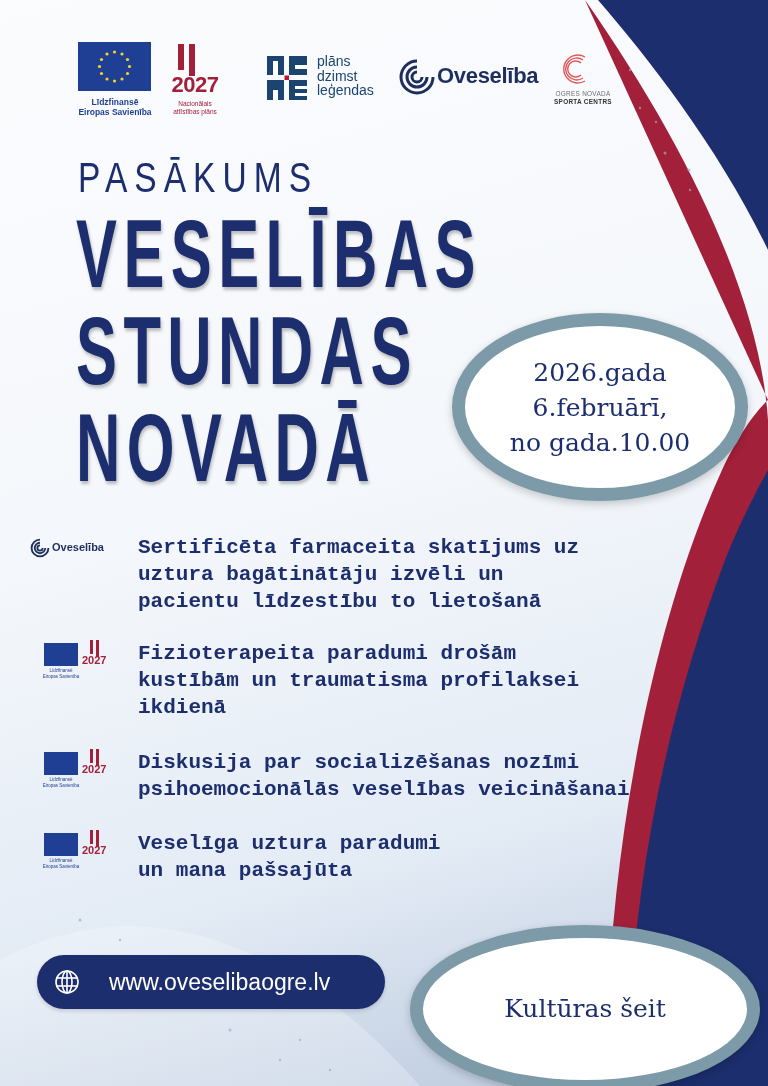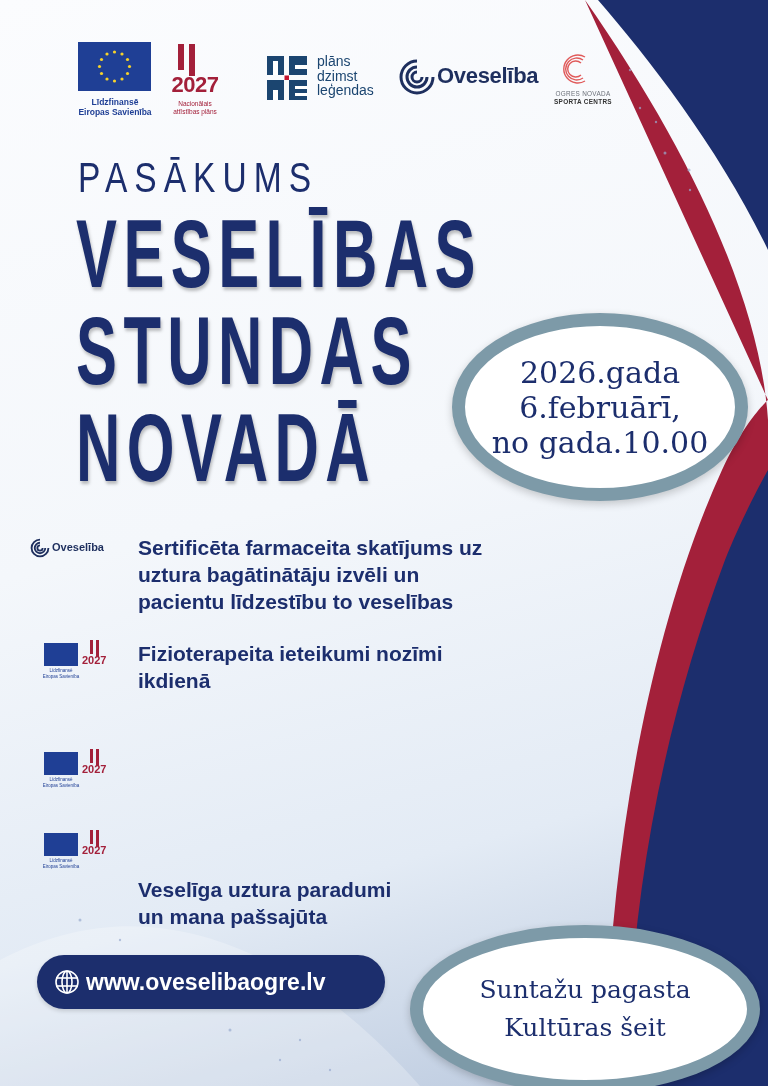--- a/index.html
+++ b/index.html
@@ -25,35 +25,35 @@
   .sport-logo { position:absolute; left:558px; top:52px; width:30px; height:34px; }
   .sport-text { position:absolute; left:548px; top:90px; width:70px; font-size:6.4px; line-height:8px; color:#6a6f78; text-align:center; font-family:"Liberation Sans", sans-serif; letter-spacing:0.3px; }
   .sport-text b { color:#333; }
 
   
   .eyebrow { position:absolute; left:78px; top:153px; font-size:43px; letter-spacing:9px; color:#1c2e6d; font-family:"Liberation Sans", sans-serif; transform:scaleX(0.78); transform-origin:left top; }
   .title { position:absolute; left:76px; top:205px; font-size:96px; line-height:97px; color:#1c2e6d; font-weight:bold; font-family:"Liberation Sans", sans-serif; letter-spacing:10px; transform:scaleX(0.64); transform-origin:left top; text-shadow:2px 3px 4px rgba(0,0,0,0.25); white-space:nowrap; }
 
   
   .oval { position:absolute; border:13px solid #7d9aa8; border-radius:50%; background:#fff; display:flex; align-items:center; justify-content:center; text-align:center; color:#1c2e6d; font-family:"DejaVu Serif", serif; box-shadow:0 3px 8px rgba(0,0,0,0.2); }
-  .oval-date { left:452px; top:313px; width:270px; height:162px; font-size:30px; line-height:35px; }
+  .oval-date { left:452px; top:313px; width:270px; height:162px; font-size:25px; line-height:35px; }
   .oval-place { left:410px; top:925px; width:324px; height:142px; font-size:25px; line-height:38px; }
 
   
   .agenda-item { position:absolute; left:0; width:620px; }
-  .agenda-text { position:absolute; left:138px; font-size:21px; line-height:27px; color:#1c2e6d; font-weight:bold; font-family:Liberation Sans, sans-serif; white-space:nowrap; }
+  .agenda-text { position:absolute; left:138px; font-size:21px; line-height:27px; color:#1c2e6d; font-weight:bold; font-family:Liberation Mono, monospace; white-space:nowrap; }
   .mini-ove { position:absolute; left:30px; top:14px; }
   .mini-eu { position:absolute; left:44px; top:0; width:34px; height:23px; background:#1f3f95; }
   .mini-eucap { position:absolute; left:40px; top:25px; width:42px; font-size:4.5px; line-height:5.5px; color:#1f3f95; text-align:center; font-family:"Liberation Sans", sans-serif; }
   .mini-np { position:absolute; left:82px; top:0; width:32px; }
 
   
   .url-pill { position:absolute; left:37px; top:955px; width:348px; height:54px; border-radius:27px; background:#1c2e6d; color:#fff; display:flex; align-items:center; box-shadow:0 2px 4px rgba(0,0,0,0.15); }
   .url-pill svg { margin-left:17px; }
-  .url-text { margin-left:6px; font-size:23px; font-family:"Liberation Sans", sans-serif;font-weight:bold; }
+  .url-text { margin-left:29px; font-size:23px; font-family:"Liberation Sans", sans-serif; }
 </style>
 </head>
 <body>
 
 <svg class="bg-svg" viewBox="0 0 768 1086">
   <path d="M585,0 C690,150 760,300 768,420 L768,1086 L606,1086 C605,900 640,650 722,470 C745,420 768,400 768,400 Z" fill="#a3203a"></path>
   <path d="M598,0 L768,0 L768,1086 L628,1086 C628,900 665,720 725,560 C745,510 768,470 768,470 L768,250 C720,150 650,60 598,0 Z" fill="#1c2e6d"></path>
   <path d="M0,960 C150,880 300,950 420,1086 L0,1086 Z" fill="#ffffff" opacity="0.25"></path>
   <g fill="#9aaccf" opacity="0.7">
     <circle cx="630" cy="70" r="1.2"></circle>
@@ -172,82 +172,86 @@
     <g fill="none" stroke="#1e2f5e" stroke-width="3.5">
         <path d="M19 3 A16 16 0 1 0 35 19"></path>
         <path d="M19 9 A10 10 0 1 0 29 19"></path>
         <path d="M19 14 A5 5 0 1 0 24 19"></path>
       </g>
   </svg>
   <div style="position:absolute;left:52px;top:11px;font-size:11px;font-weight:bold;color:#1e2f5e;font-family:'Liberation Sans',sans-serif;">Oveselība</div>
   <div class="agenda-text" style="top:4px;">
     <div>Sertificēta farmaceita skatījums uz</div>
     <div>uztura bagātinātāju izvēli un</div>
-    <div>pacientu līdzestību to veselības</div>
+    <div>pacientu līdzestību to lietošanā</div>
   </div>
 </div>
 
 <div class="layer agenda-item" style="top:640px;height:90px;">
   <div class="mini-eu" style="top:3px;"></div>
   <div class="mini-eucap" style="top:28px;">
       <div>Līdzfinansē</div>
       <div>Eiropas Savienība</div>
     </div>
   <div class="mini-np">
     <span style="position:absolute;left:8px;top:0;width:3px;height:14px;background:#a3203a;"></span>
       <span style="position:absolute;left:14px;top:0;width:3px;height:17px;background:#a3203a;"></span>
     <div style="position:absolute;left:0;top:14px;font-size:11px;font-weight:bold;color:#a3203a;font-family:'Liberation Sans',sans-serif;">2027</div>
   </div>
   <div class="agenda-text" style="top:0;">
-    <div>Fizioterapeita ieteikumi nozīmi</div>
+    <div>Fizioterapeita paradumi drošām</div>
+    <div>kustībām un traumatisma profilaksei</div>
     <div>ikdienā</div>
   </div>
 </div>
 
 <div class="layer agenda-item" style="top:749px;height:60px;">
   <div class="mini-eu" style="top:3px;"></div>
   <div class="mini-eucap" style="top:28px;">
       <div>Līdzfinansē</div>
       <div>Eiropas Savienība</div>
     </div>
   <div class="mini-np">
     <span style="position:absolute;left:8px;top:0;width:3px;height:14px;background:#a3203a;"></span>
       <span style="position:absolute;left:14px;top:0;width:3px;height:17px;background:#a3203a;"></span>
     <div style="position:absolute;left:0;top:14px;font-size:11px;font-weight:bold;color:#a3203a;font-family:'Liberation Sans',sans-serif;">2027</div>
   </div>
+  <div class="agenda-text" style="top:0;">
+    <div>Diskusija par socializēšanas nozīmi</div>
+    <div>psihoemocionālās veselības veicināšanai</div>
+  </div>
 </div>
 
 <div class="layer agenda-item" style="top:830px;height:60px;">
   <div class="mini-eu" style="top:3px;"></div>
   <div class="mini-eucap" style="top:28px;">
       <div>Līdzfinansē</div>
       <div>Eiropas Savienība</div>
     </div>
   <div class="mini-np">
     <span style="position:absolute;left:8px;top:0;width:3px;height:14px;background:#a3203a;"></span>
       <span style="position:absolute;left:14px;top:0;width:3px;height:17px;background:#a3203a;"></span>
     <div style="position:absolute;left:0;top:14px;font-size:11px;font-weight:bold;color:#a3203a;font-family:'Liberation Sans',sans-serif;">2027</div>
   </div>
-  <div class="agenda-text" style="top:0;margin-top:46px;">
+  <div class="agenda-text" style="top:0;">
     <div>Veselīga uztura paradumi</div>
     <div>un mana pašsajūta</div>
   </div>
 </div>
 
 <div class="layer url-pill">
   <svg width="26" height="26" viewBox="0 0 26 26">
     <g fill="none" stroke="#fff" stroke-width="1.6">
       <circle cx="13" cy="13" r="11"></circle>
         <ellipse cx="13" cy="13" rx="5" ry="11"></ellipse>
         <line x1="13" y1="2" x2="13" y2="24"></line>
         <line x1="2" y1="9" x2="24" y2="9"></line>
         <line x1="2" y1="17" x2="24" y2="17"></line>
     </g>
   </svg>
   <span class="url-text">www.oveselibaogre.lv</span>
 </div>
 
 <div class="layer oval oval-place">
   <div>
-    <div>Suntažu pagasta</div>
     <div>Kultūras šeit</div>
   </div>
 </div>
 
 </body></html>

